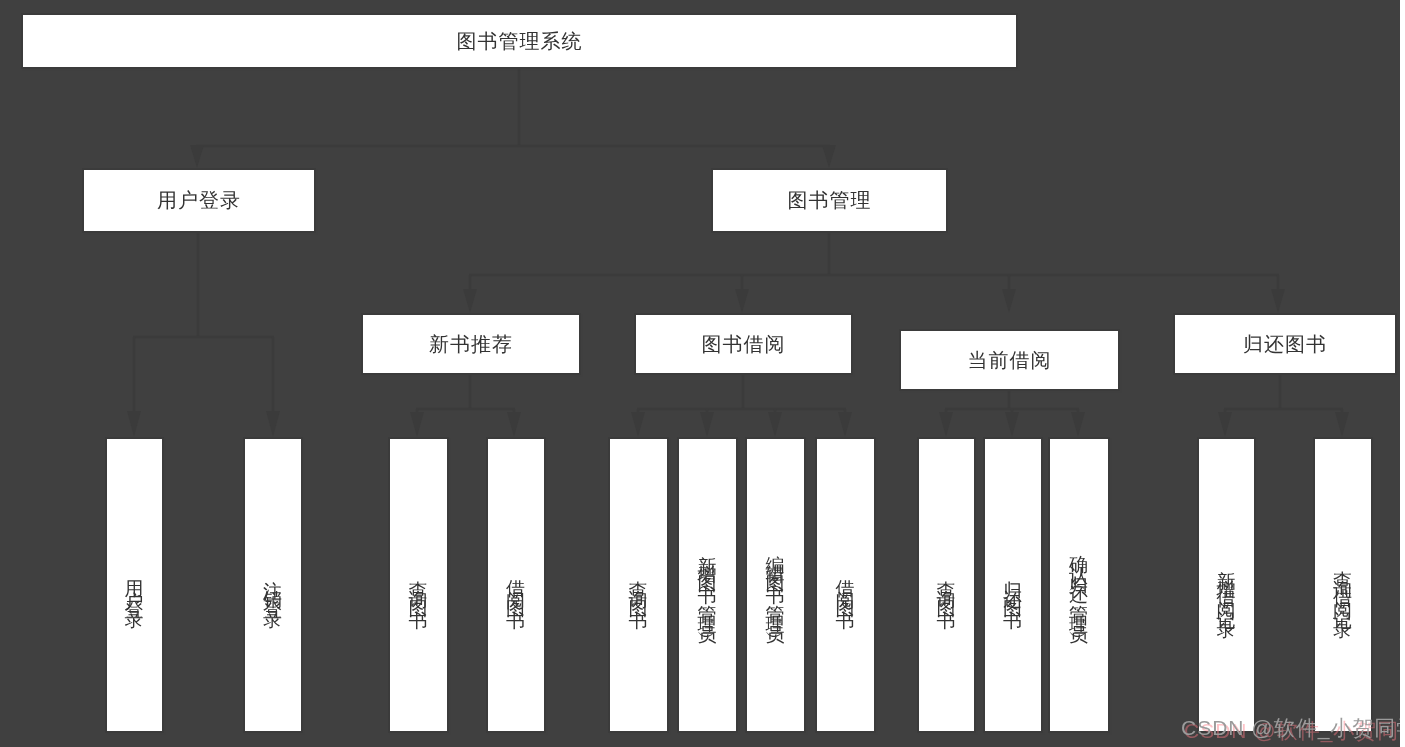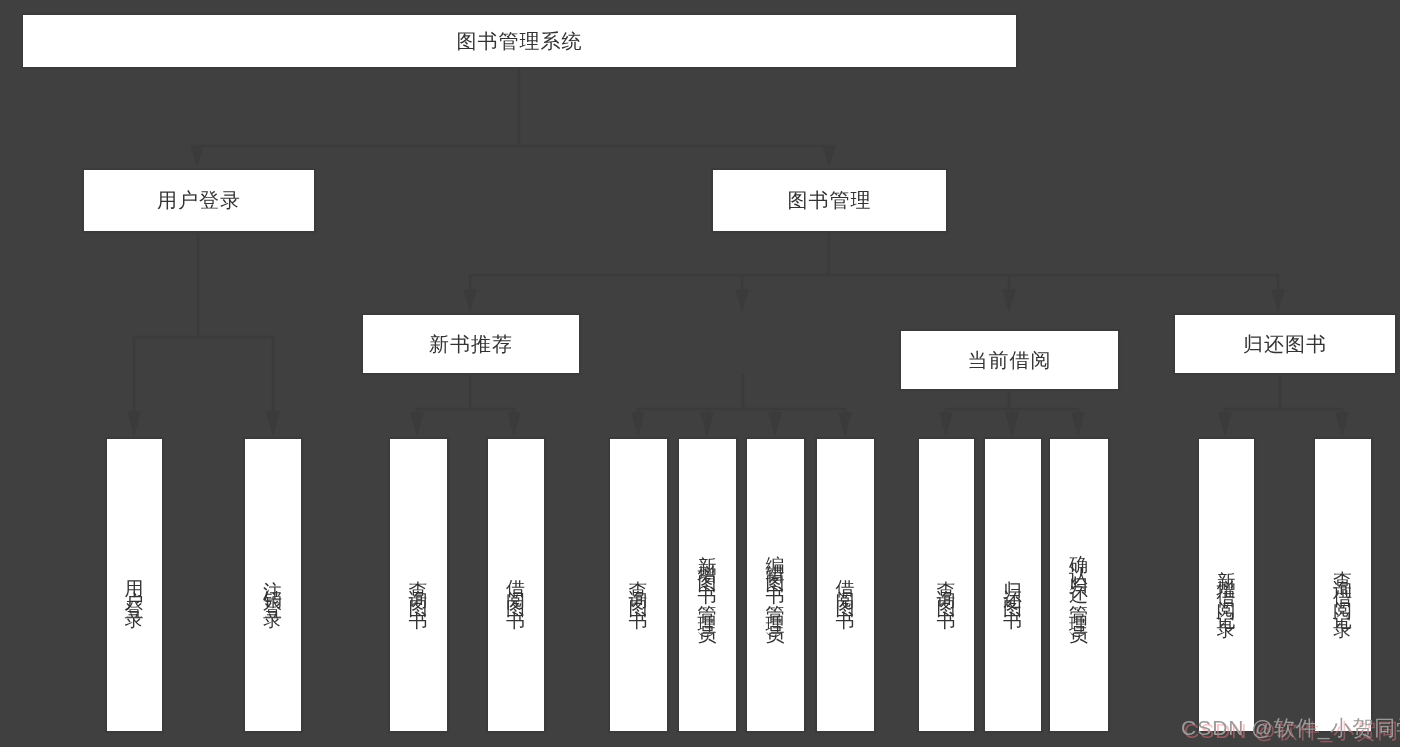--- a/index.html
+++ b/index.html
@@ -139,20 +139,21 @@
       <polygon points="1335,412 1349,412 1342,437"></polygon>
     </g>
   </svg>
 
   <div class="hbox" style="left:21px; top:13px; width:997px; height:56px;">图书管理系统</div>
 
   <div class="hbox" style="left:82px; top:168px; width:234px; height:65px;">用户登录</div>
   <div class="hbox" style="left:711px; top:168px; width:237px; height:65px;">图书管理</div>
 
   <div class="hbox" style="left:361px; top:313px; width:220px; height:62px;font-family:Liberation Serif, serif;">新书推荐</div>
+  <div class="hbox" style="left:634px; top:313px; width:219px; height:62px;">图书借阅</div>
   <div class="hbox" style="left:899px; top:329px; width:221px; height:62px;">当前借阅</div>
   <div class="hbox" style="left:1173px; top:313px; width:224px; height:62px;">归还图书</div>
 
   <div class="vbox" style="left:105px; width:59px;">用户登录</div>
   <div class="vbox" style="left:243px; width:60px;">注销登录</div>
 
   <div class="vbox" style="left:388px; width:61px;">查询图书</div>
   <div class="vbox" style="left:486px; width:60px;">借阅图书</div>
 
   <div class="vbox" style="left:608px; width:61px;">查询图书</div>

